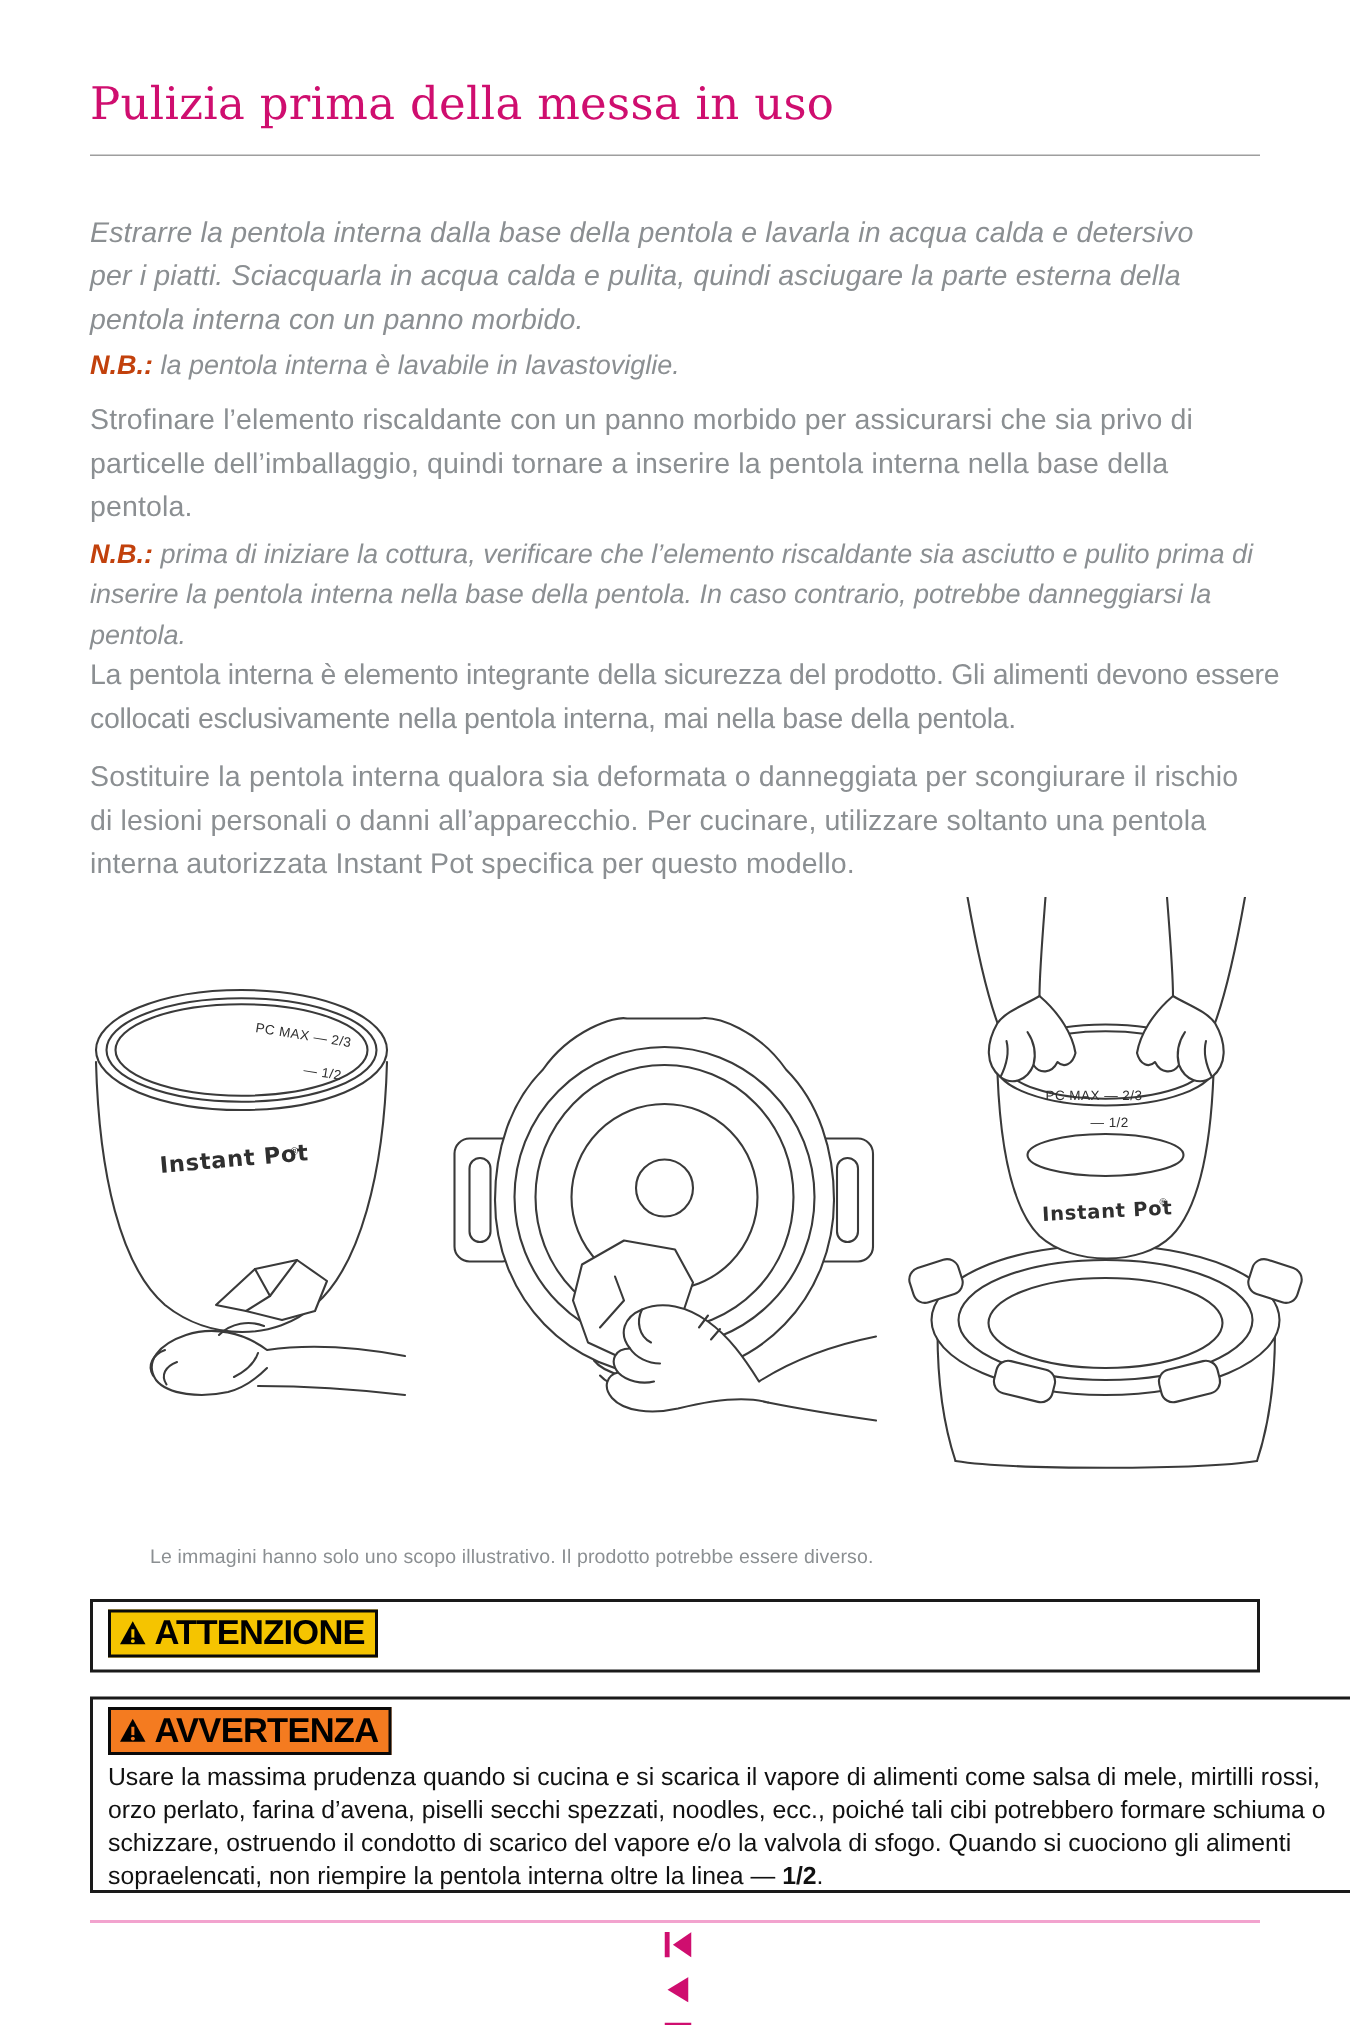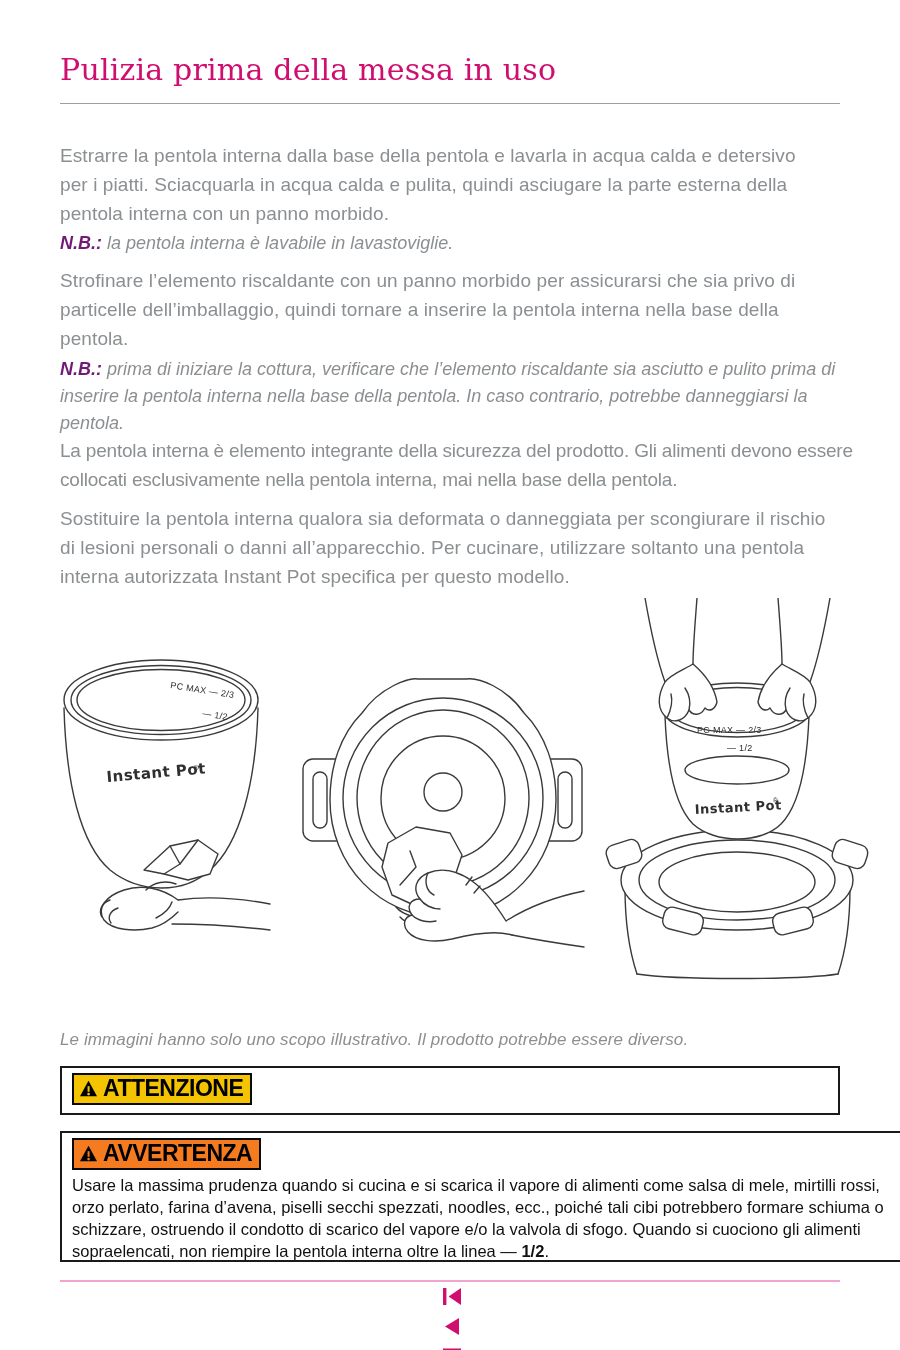--- a/index.html
+++ b/index.html
@@ -15,22 +15,22 @@
   html,body{background:#fff;}
   body{width:900px;height:1350px;font-family:"Liberation Sans",sans-serif;position:relative;overflow:hidden;}
   .abs{position:absolute;}
   .title{
     font-family:"DejaVu Serif","Liberation Serif",serif;
     font-size:30px;color:var(--brand-magenta);font-weight:500;letter-spacing:.2px;text-align:center;
   }
   .rule{height:1px;background:#9E9E9E;}
   .body-text{color:var(--body-gray);font-size:19px;line-height:1.53;letter-spacing:.1px;}
   .nb{color:var(--body-gray);font-size:18px;line-height:1.5;font-style:italic;}
-  .nb .nb-label{font-weight:700;font-style:italic;color:#701a75;}
-  .caption{color:var(--body-gray);font-size:17px;font-style:italic;letter-spacing:.1px;}
+  .nb .nb-label{font-weight:700;font-style:italic;color:#c2410c;}
+  .caption{color:var(--body-gray);font-size:13px;letter-spacing:.1px;margin-left:40px;}
   .warnbox{border:2px solid #1A1A1A;background:#fff;padding:5px 10px;}
   .warn-row{display:flex;align-items:center;gap:14px;}
   .badge{
     display:inline-flex;align-items:center;gap:5px;flex:none;
     border:2px solid #0A0A0A;padding:1px 7px 2px 5px;
     font-weight:700;font-size:23px;letter-spacing:-.5px;color:#000;
     font-stretch:condensed;line-height:1.1;
   }
   .badge-attenzione{background:var(--attention-yellow);}
   .badge-avvertenza{background:var(--warning-orange);}
@@ -44,21 +44,21 @@
   svg.lineart text{fill:#2F2F2F;stroke:none;font-family:"Liberation Sans",sans-serif;}
   svg.lineart .logo{font-size:15px;letter-spacing:.5px;fill:#2F2F2F;font-weight:bold;font-family:"DejaVu Sans",sans-serif;}
   svg.lineart .mark{font-size:9px;letter-spacing:.3px;}
 </style>
 </head>
 <body>
 
 <h1 class="abs title" style="left:60px;top:52px;">Pulizia prima della messa in uso</h1>
 <div class="abs rule" style="left:60px;top:103px;width:780px;"></div>
 
-<p class="abs body-text" style="left:60px;top:141px;width:740px;">Estrarre la pentola interna dalla base della pentola e lavarla in acqua calda e detersivo per i piatti. Sciacquarla in acqua calda e pulita, quindi asciugare la parte esterna della pentola interna con un panno morbido.</p>
+<p class="abs body-text" style="left:60px;top:141px;width:740px;font-style:italic;">Estrarre la pentola interna dalla base della pentola e lavarla in acqua calda e detersivo per i piatti. Sciacquarla in acqua calda e pulita, quindi asciugare la parte esterna della pentola interna con un panno morbido.</p>
 
 <p class="abs nb" style="left:60px;top:230px;width:800px;"><span class="nb-label">N.B.:</span><span> la pentola interna è lavabile in lavastoviglie.</span></p>
 
 <p class="abs body-text" style="left:60px;top:266px;width:755px;">Strofinare l’elemento riscaldante con un panno morbido per assicurarsi che sia privo di particelle dell’imballaggio, quindi tornare a inserire la pentola interna nella base della pentola.</p>
 
 <p class="abs nb" style="left:60px;top:356px;width:805px;"><span class="nb-label">N.B.:</span><span> prima di iniziare la cottura, verificare che l’elemento riscaldante sia asciutto e pulito prima di inserire la pentola interna nella base della pentola. In caso contrario, potrebbe danneggiarsi la pentola.</span></p>
 
 <p class="abs body-text" style="left:60px;top:436px;width:800px;letter-spacing:-.2px;">La pentola interna è elemento integrante della sicurezza del prodotto. Gli alimenti devono essere collocati esclusivamente nella pentola interna, mai nella base della pentola.</p>
 
 <p class="abs body-text" style="left:60px;top:504px;width:780px;">Sostituire la pentola interna qualora sia deformata o danneggiata per scongiurare il rischio di lesioni personali o danni all’apparecchio. Per cucinare, utilizzare soltanto una pentola interna autorizzata Instant Pot specifica per questo modello.</p>

